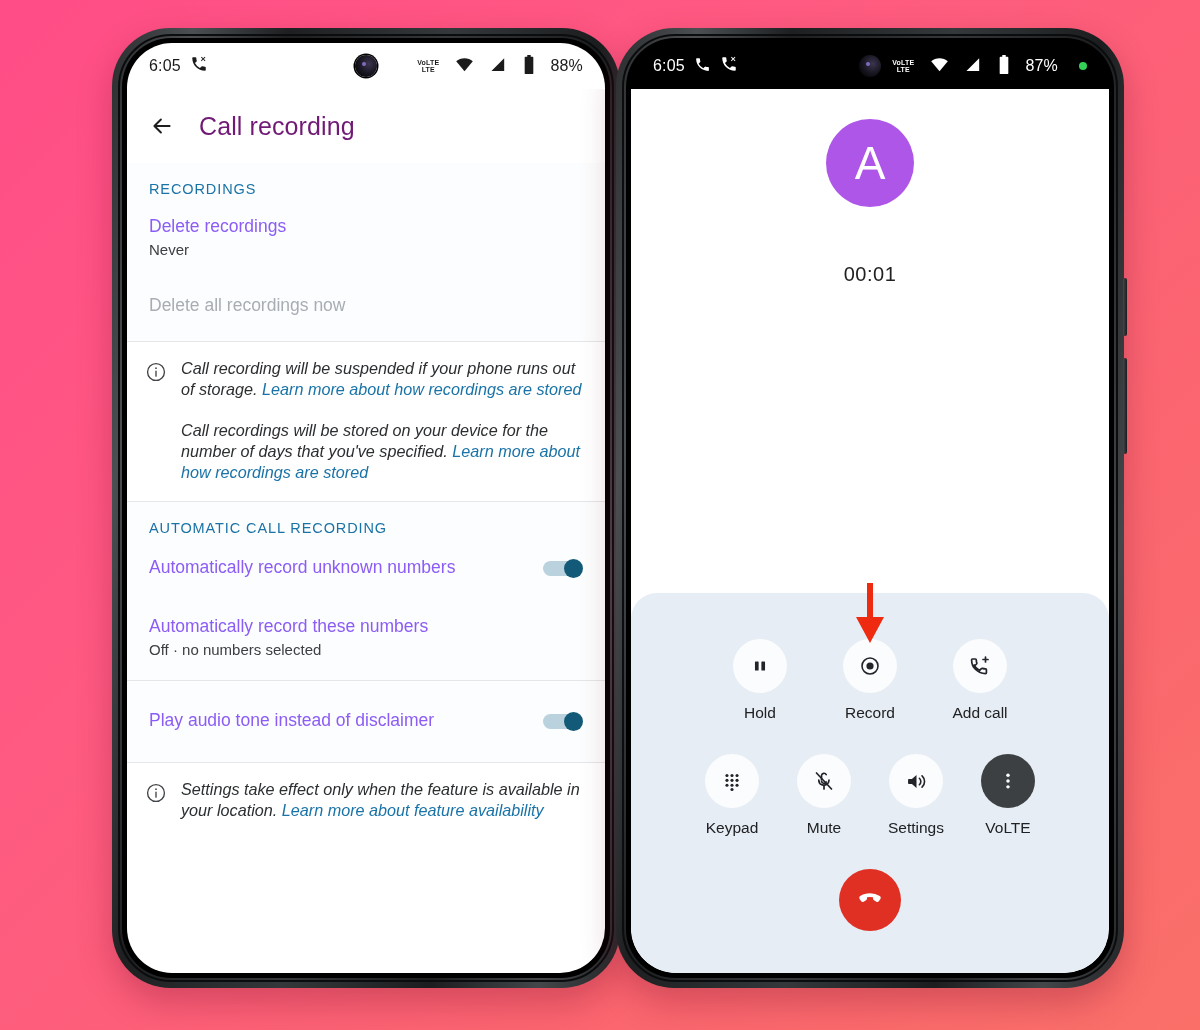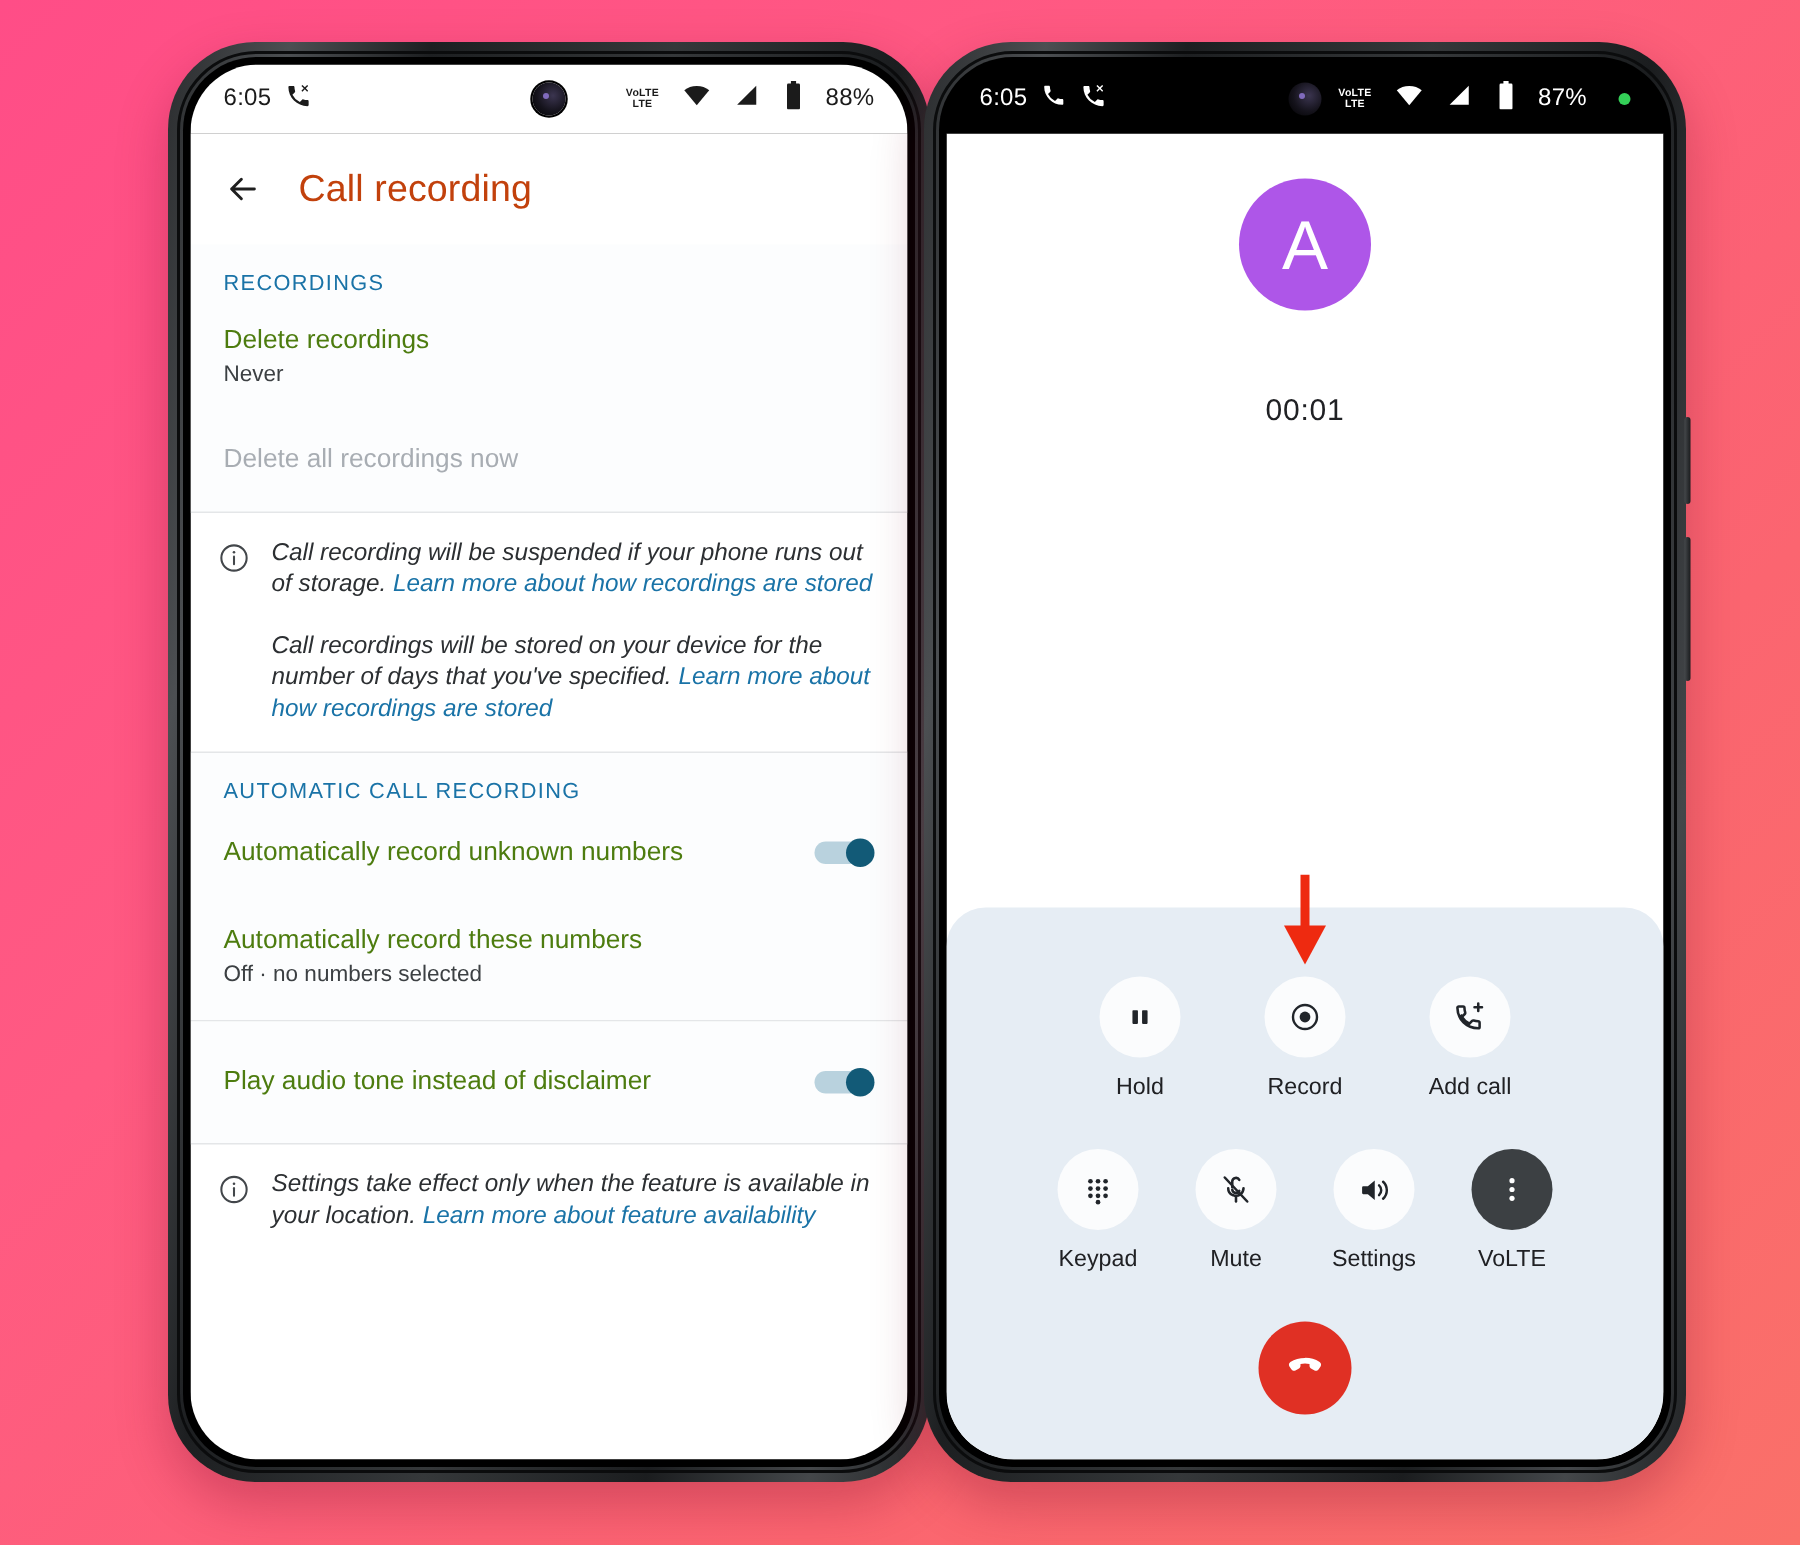--- a/index.html
+++ b/index.html
@@ -86,32 +86,32 @@
   .punch::after {
     content:""; position:absolute; top:7px; left:7px;
     width:4px; height:4px; border-radius:50%;
     background: #8f77d4; opacity:.85;
   }
 
   
   .settings { flex:1; background:#ffffff; overflow:hidden; }
   .appbar { height: 74px; display:flex; align-items:center; padding: 0 22px; background:#fff; }
   .back-arrow { width:26px; height:26px; color:#1f1f1f; flex:0 0 26px; }
-  .appbar-title { font-size: 25px; color:#c2410c; margin-left: 24px; letter-spacing:.1px; }
+  .appbar-title { font-size: 25px; color:#701a75; margin-left: 24px; letter-spacing:.1px; }
 
   .sec-head {
     color:#1a73a7; font-size:14.5px; letter-spacing:.9px;
     padding: 18px 22px 6px 22px; font-weight:500;
   }
   .block { background:#fcfdfe; }
   .divider { height:1px; background:#e4e6e8; }
 
   .row { padding: 12px 22px 14px 22px; display:flex; align-items:center; }
   .row-txt { flex:1; padding-right: 14px; }
-  .row-title { font-size: 17.5px; color:#4d7c0f; line-height: 23px; }
+  .row-title { font-size: 17.5px; color:#8b5cf6; line-height: 23px; }
   .row-title.dim { color:#a8adb3; }
   .row-sub { font-size: 15px; color:#3c4043; margin-top: 3px; }
 
   .switch { width: 40px; height: 18px; position: relative; flex:0 0 40px; }
   .switch .track {
     position:absolute; left:0; top:2px; width:38px; height:15px;
     border-radius: 8px; background:#b9d2de;
   }
   .switch .knob {
     position:absolute; right:0; top:0; width:19px; height:19px;
@@ -137,21 +137,21 @@
 
   .arrow-wrap {
     position:absolute; left:50%; transform:translateX(-50%);
     top: 494px; width:40px; height:62px; z-index:4;
   }
 
   .controls {
     margin-top:auto;
     background:#e6edf4;
     border-radius: 26px 26px 45px 45px;
-    padding: 46px 0 30px 0;
+    padding: 46px 0 42px 0;
   }
   .ctl-grid { display:flex; justify-content:center; gap: 0; }
   .ctl { width: 110px; display:flex; flex-direction:column; align-items:center; }
   .ctl-btn {
     width:54px; height:54px; border-radius:50%;
     background:#fbfcfd; display:flex; align-items:center; justify-content:center;
     color:#21252a;
   }
   .ctl-btn.dark { background:#3c4043; color:#ffffff; }
   .ctl-lbl { margin-top: 11px; font-size: 15.5px; color:#202124; }

